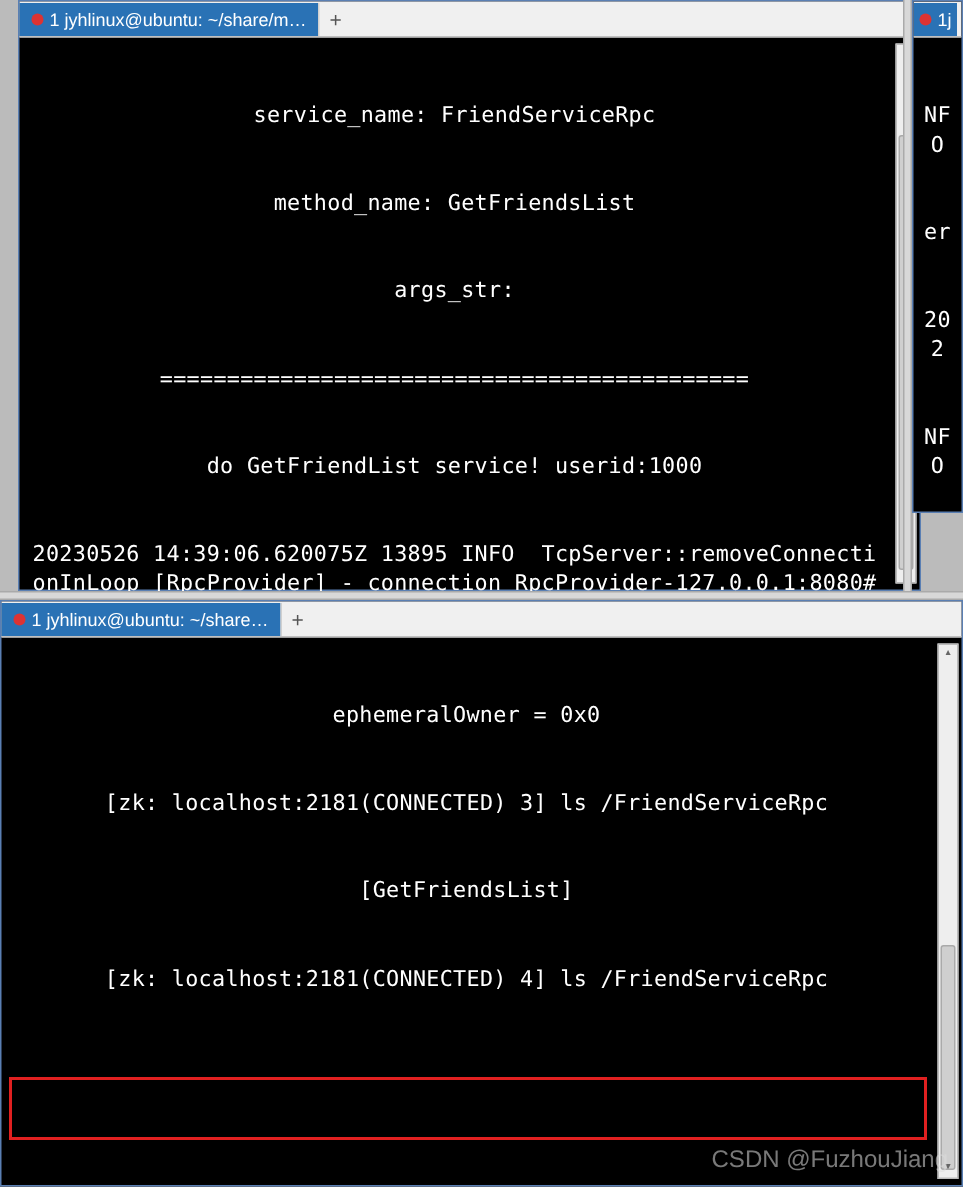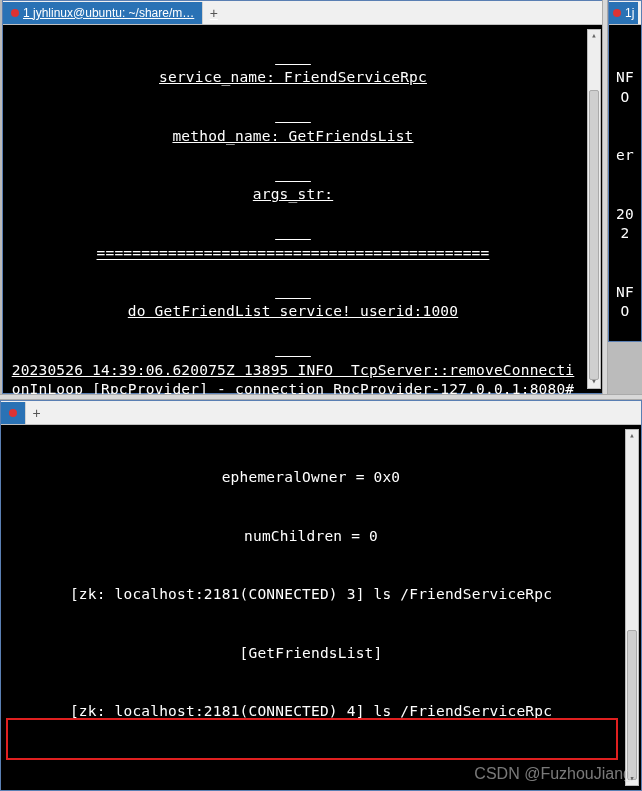--- a/index.html
+++ b/index.html
@@ -92,21 +92,21 @@
     right: 10px; bottom: 8px;
     font-family: Arial, sans-serif;
     font-size: 16px;
     color: rgba(220,220,220,0.55);
     pointer-events: none;
   }
 </style>
 </head>
 <body>
 
-<div class="pane" style="left:2px; top:0; width:602px; height:394px;text-decoration:underline;">
+<div class="pane" style="left:12px; top:0; width:602px; height:394px;">
   <div class="tabbar">
     <div class="tab active">
       <span class="dot"></span>
       <span>1 jyhlinux@ubuntu: ~/share/m…</span>
     </div>
     <div class="newtab">+</div>
   </div>
   <div class="term-content" style="width:580px;">
     <div>service_name: FriendServiceRpc</div>
     <div>method_name: GetFriendsList</div>
@@ -154,26 +154,26 @@
     
   </div>
 </div>
 
 <div class="divider-h" style="top:394px;"></div>
 
 <div class="pane" style="left:0; top:400px; width:642px; height:391px;">
   <div class="tabbar">
     <div class="tab active">
       <span class="dot"></span>
+      <span>1 jyhlinux@ubuntu: ~/share…</span>
     </div>
     <div class="newtab">+</div>
   </div>
   <div class="term-content" style="width:620px;">
     <div>ephemeralOwner = 0x0</div>
-    <div>numChildren = 0</div>
     <div>[zk: localhost:2181(CONNECTED) 3] ls /FriendServiceRpc</div>
     <div>[GetFriendsList]</div>
     <div>[zk: localhost:2181(CONNECTED) 4] ls /FriendServiceRpc</div>
     
     
     
     
     
     
     

